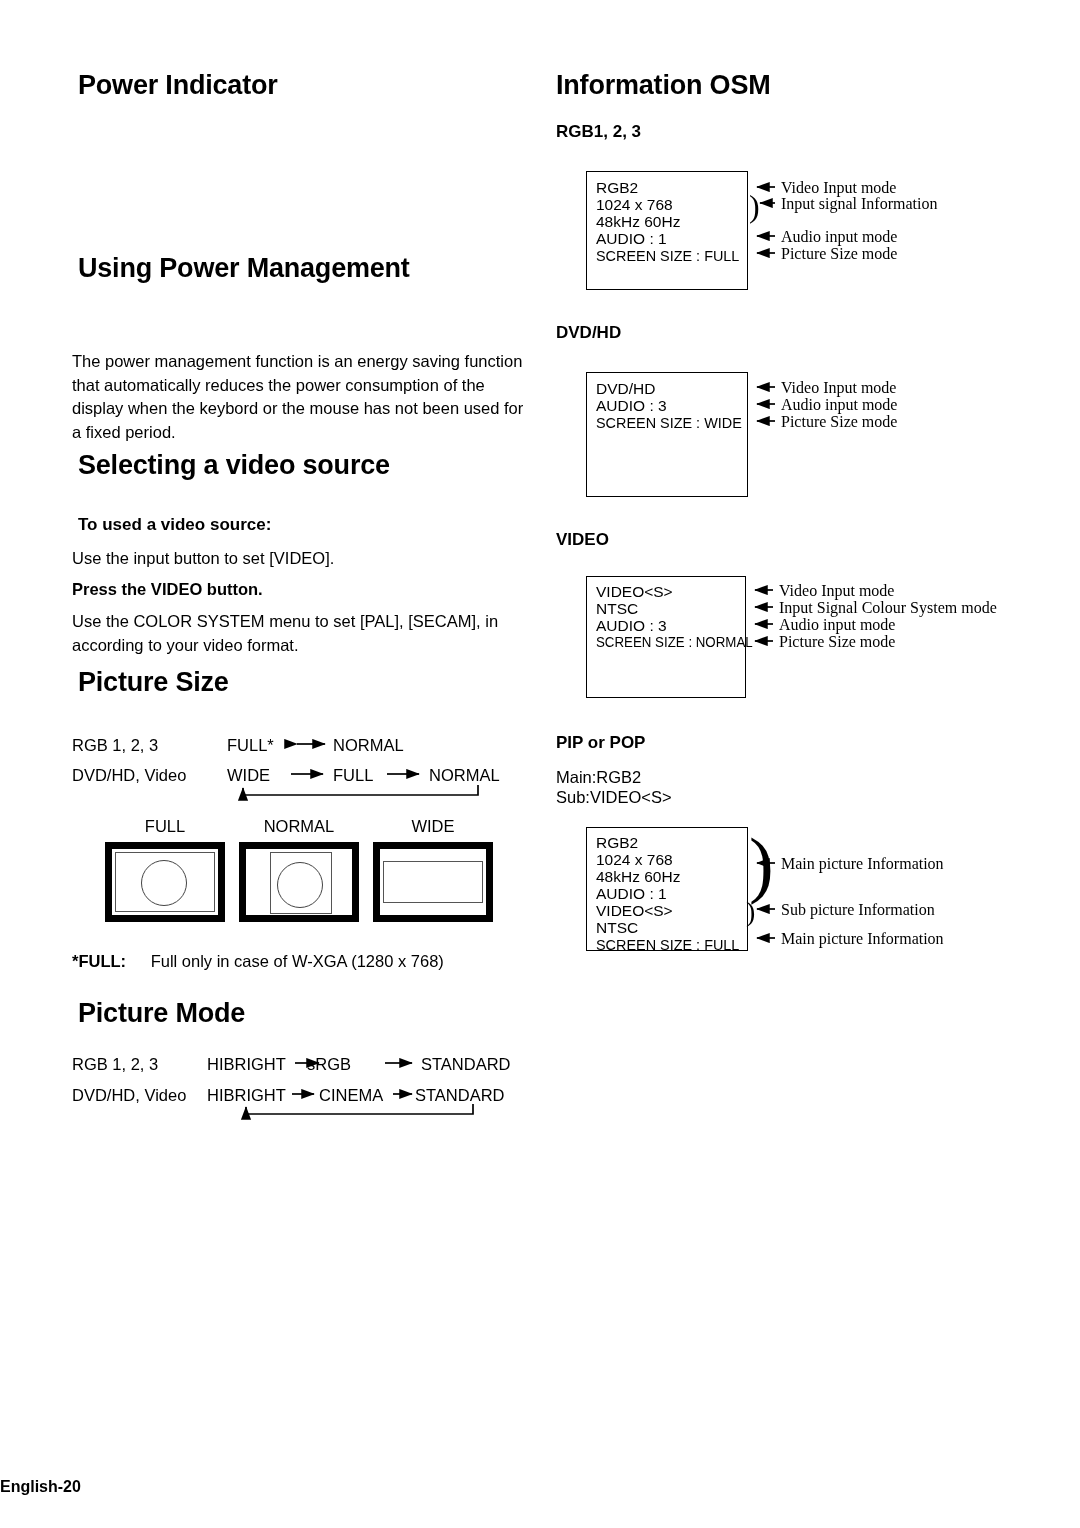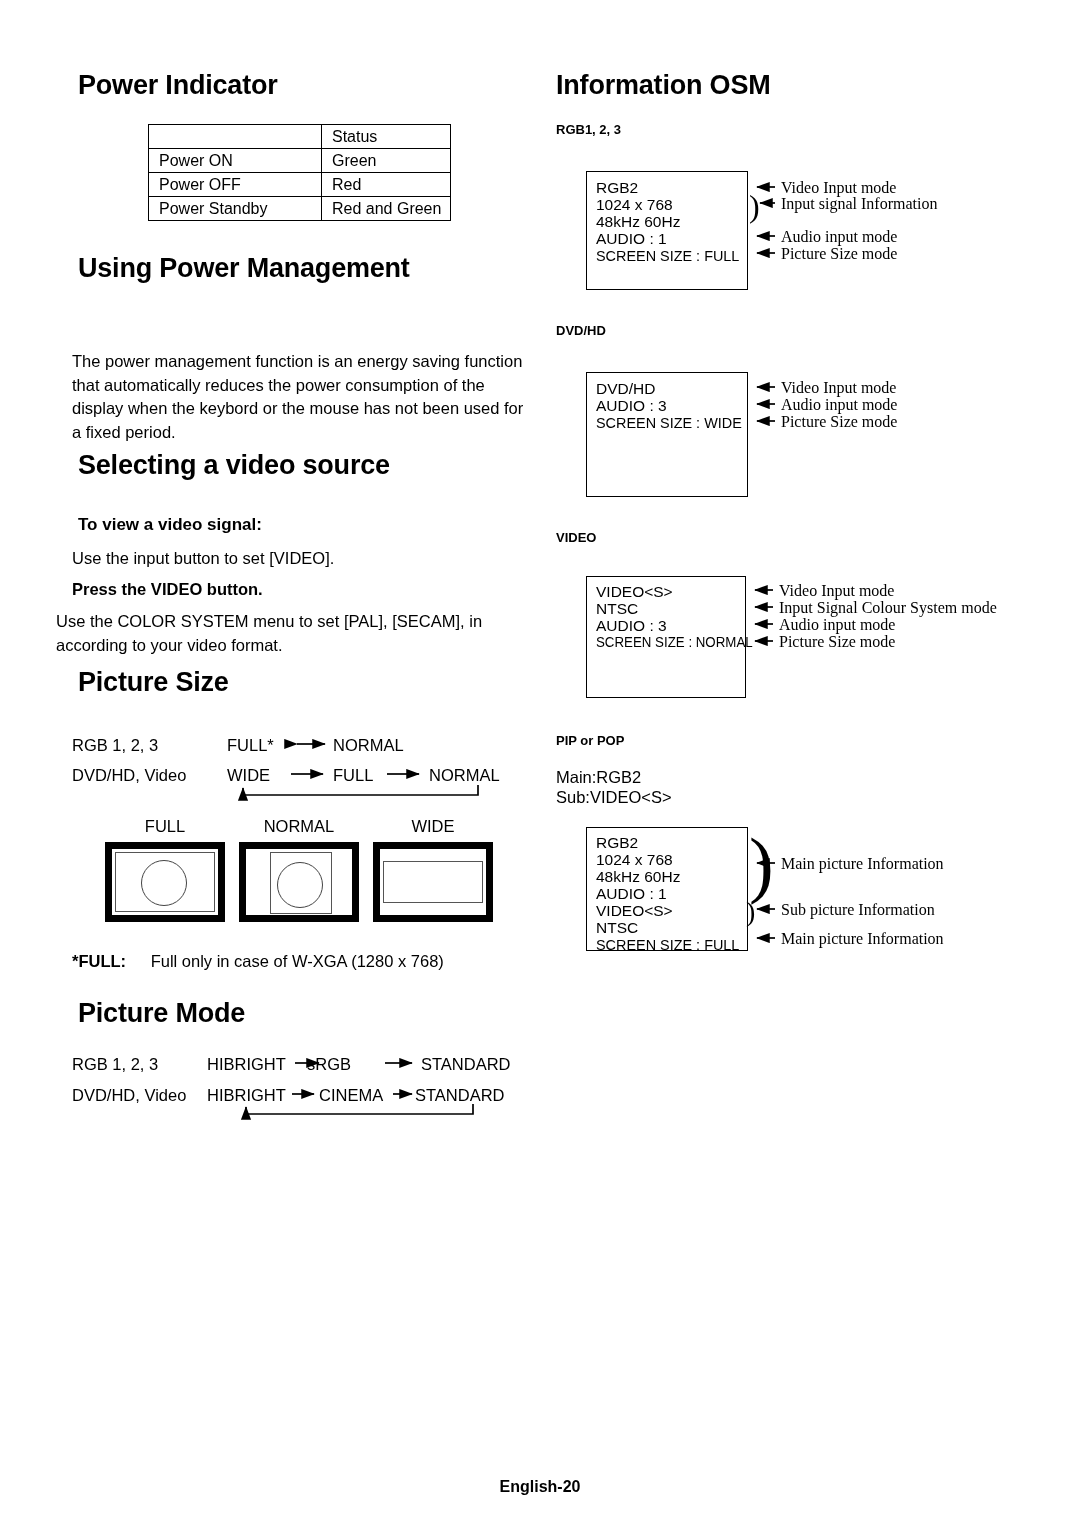--- a/index.html
+++ b/index.html
@@ -20,21 +20,21 @@
   .abs { position: absolute; }
 
   
   .h1 {
     font-size: 27px;
     font-weight: bold;
     letter-spacing: -0.2px;
     white-space: nowrap;
   }
   .h2 {
-    font-size: 13px;
+    font-size: 17px;
     font-weight: bold;
     white-space: nowrap;
   }
   .h3 {
     font-size: 17px;
     font-weight: bold;
     white-space: nowrap;
   }
   .body-text {
     font-size: 16.5px;
@@ -126,73 +126,53 @@
   .svg-layer {
     position: absolute;
     left: 0; top: 0;
     width: 1080px; height: 1528px;
     pointer-events: none;
   }
 
   .footer {
     position: absolute;
     width: 100%;
-    text-align: center;
+    text-align: left;
     font-size: 16px;
     font-weight: bold;
   }
   .brace {
     position: absolute;
     font-family: "Liberation Serif", serif;
     line-height: 1;
     color: #000;
   }
 </style>
 </head>
 <body>
 
 <div class="page">
 
   <div class="abs h1" style="left:78px; top:70px;">Power Indicator</div>
 
-  <table class="pi-table abs" style="left:148px; top:124px;">
-    <tbody>
-        <tr>
-      <td class="c1"></td>
-      <td class="c2">Status</td>
-    </tr>
-    <tr>
-      <td class="c1">Power ON</td>
-      <td class="c2">Green</td>
-    </tr>
-    <tr>
-      <td class="c1">Power OFF</td>
-      <td class="c2">Red</td>
-    </tr>
-    <tr>
-      <td class="c1">Power Standby</td>
-      <td class="c2">Red and Green</td>
-    </tr>
-  </tbody>
-    </table>
 
   <div class="abs h1" style="left:78px; top:253px;">Using Power Management</div>
 
 
   <div class="abs body-text" style="left:72px; top:350px; width:460px;">The power management function is an energy saving function that automatically reduces the power consumption of the display when the keybord or the mouse has not been used for a fixed period.</div>
 
   <div class="abs h1" style="left:78px; top:450px;">Selecting a video source</div>
 
-  <div class="abs h3" style="left:78px; top:515px;">To view a video signal:</div>
+  <div class="abs h3" style="left:78px; top:515px;">To used a video source:</div>
 
   <div class="abs body-text" style="left:72px; top:547px; width:470px;">Use the input button to set [VIDEO].</div>
 
   <div class="abs body-bold" style="left:72px; top:578px;">Press the VIDEO button.</div>
 
-  <div class="abs body-text" style="left:56px; top:610px; width:462px;">Use the COLOR SYSTEM menu to set [PAL], [SECAM], in according to your video format.</div>
+  <div class="abs body-text" style="left:72px; top:610px; width:462px;">Use the COLOR SYSTEM menu to set [PAL], [SECAM], in according to your video format.</div>
 
   <div class="abs h1" style="left:78px; top:667px;">Picture Size</div>
 
   <div class="abs flow-label" style="left:72px; top:736px;">RGB 1, 2, 3</div>
   <div class="abs flow-item" style="left:227px; top:736px;">FULL*</div>
   <div class="abs flow-item" style="left:333px; top:736px;">NORMAL</div>
 
   <div class="abs flow-label" style="left:72px; top:766px;">DVD/HD, Video</div>
   <div class="abs flow-item" style="left:227px; top:766px;">WIDE</div>
   <div class="abs flow-item" style="left:333px; top:766px;">FULL</div>

